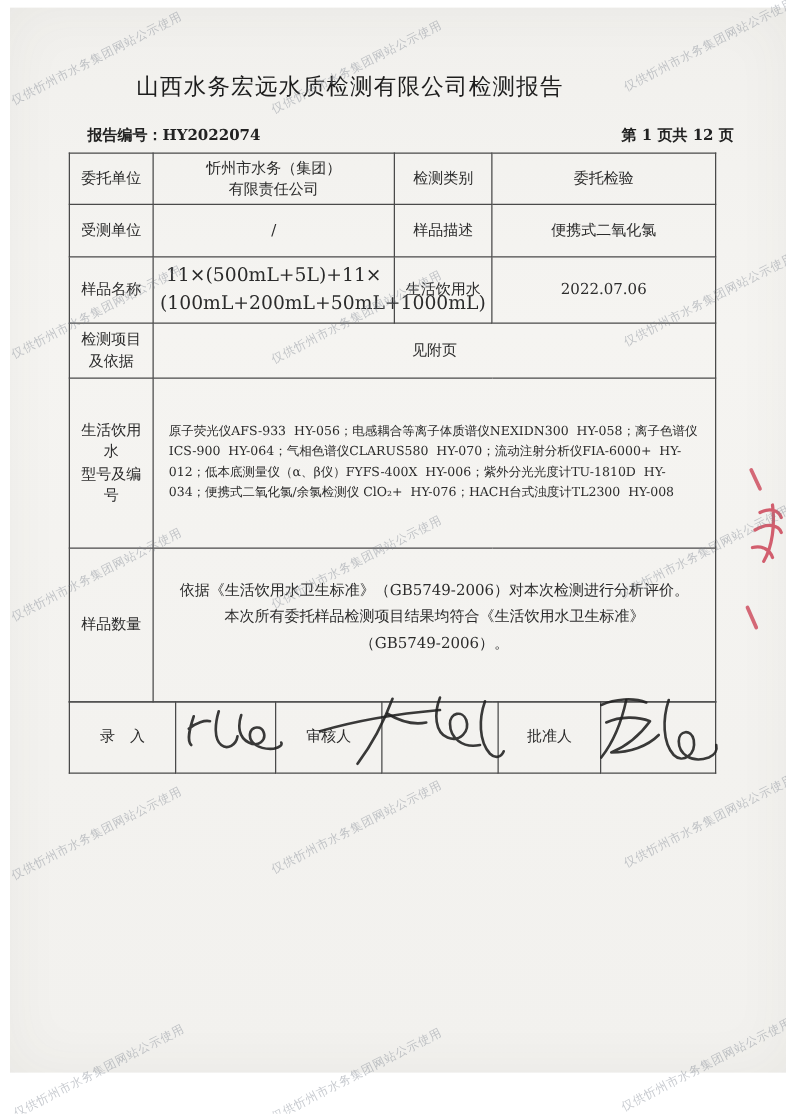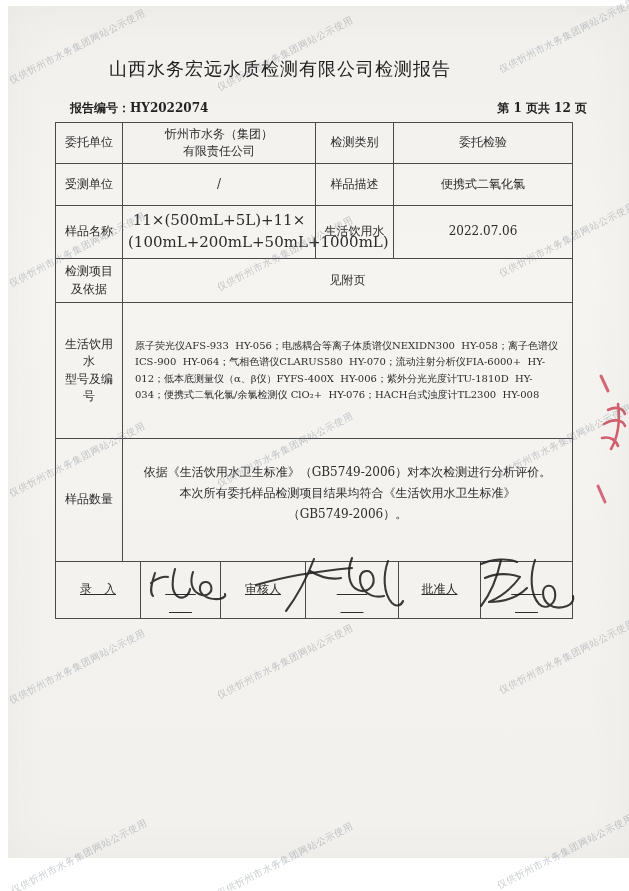--- a/index.html
+++ b/index.html
@@ -24,21 +24,21 @@
     font-size:12px;font-weight:600;color:#222;
   }
   .tablewrap{position:absolute;left:55px;top:122px;width:519px;}
   table{border-collapse:collapse;table-layout:fixed;width:517px;}
   td{
     border:1px solid #4a4a4a;font-size:12px;color:#2b2b2b;
     text-align:center;vertical-align:middle;padding:2px 5px;
     white-space:pre-wrap;line-height:1.45;position:relative;
     font-weight:500;
   }
-  .sigtable{margin-top:-1px;text-decoration:underline;}
+  .sigtable{margin-top:-1px;}
   tr.r0{height:41px}tr.r1{height:42px}tr.r2{height:43px}tr.r3{height:53px}
   tr.r4{height:37px}tr.r5{height:48px}
   tr.f0{height:34px}tr.f1{height:44px}tr.f2{height:136px}tr.f3{height:123px}
   tr.sg{height:47px}
   td.instruments{
     text-align:left;font-size:10px;line-height:1.62;padding:8px 12px;
   }
   td.conclusion{
     text-align:center;font-size:12px;line-height:1.75;padding:6px 14px 20px 14px;
   }

